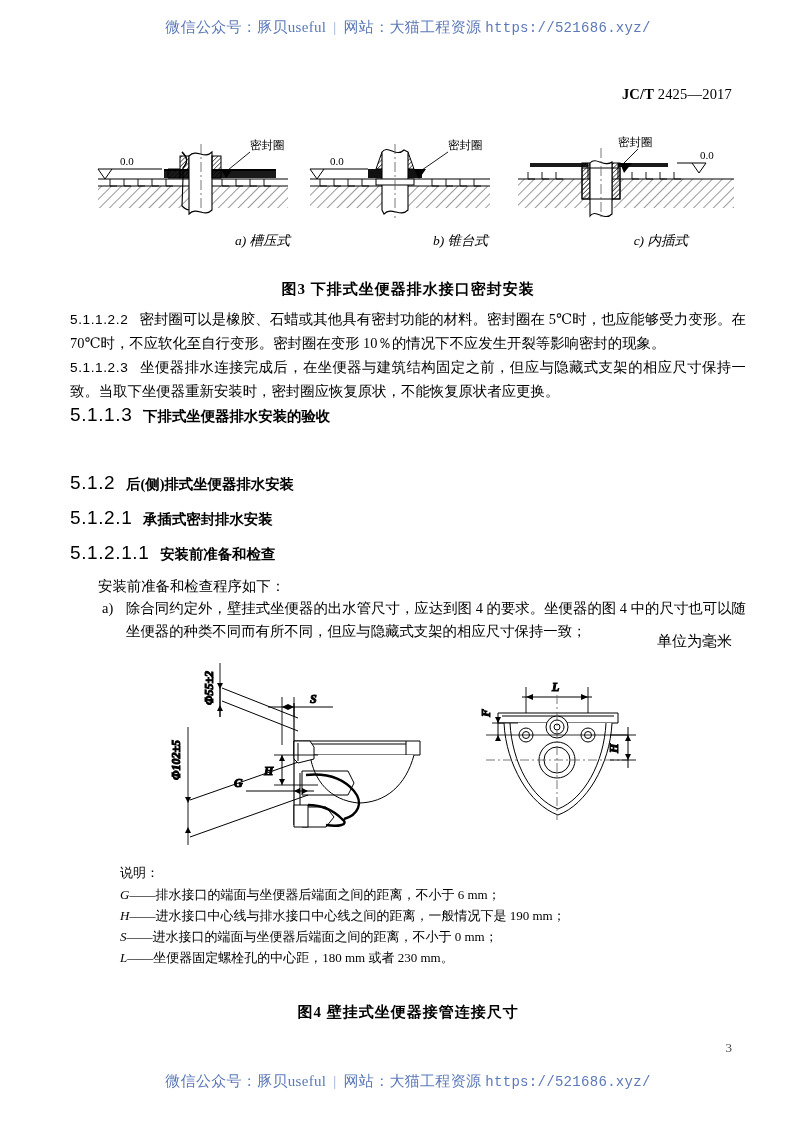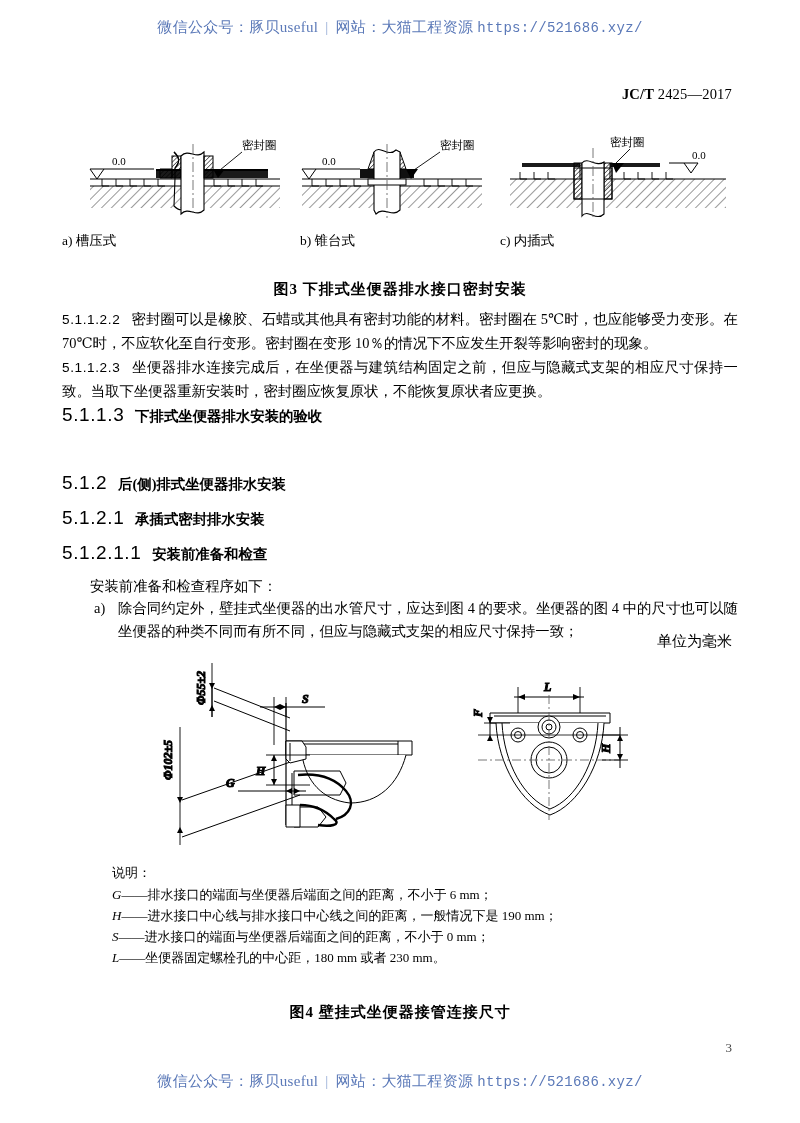--- a/index.html
+++ b/index.html
@@ -12,20 +12,21 @@
     height: 1123px;
     position: relative;
     font-family: "Liberation Serif", "DejaVu Serif", serif;
     color: #000;
     overflow: hidden;
   }
   .page {
     position: absolute;
     inset: 0;
     background: #ffffff;
+    margin-left: 8px;
   }
 
   
   .watermark {
     position: absolute;
     left: 0;
     width: 800px;
     text-align: center;
     color: #5b79b8;
     font-size: 15px;
@@ -121,23 +122,24 @@
     font-style: italic;
     font-family: "Liberation Serif", serif;
   }
 
   
   .fig {
     position: absolute;
   }
   .subcap {
     position: absolute;
-    text-align: left;
+    text-align: right;
     font-size: 13.5px;
     white-space: nowrap;
+    font-style: italic;
   }
   svg { display: block; }
   .lbl {
     font-family: "Liberation Serif", "DejaVu Serif", serif;
     font-size: 11px;
     fill: #000;
   }
   .lbl-cn {
     font-family: "Liberation Sans", "DejaVu Sans", sans-serif;
     font-size: 11.5px;

